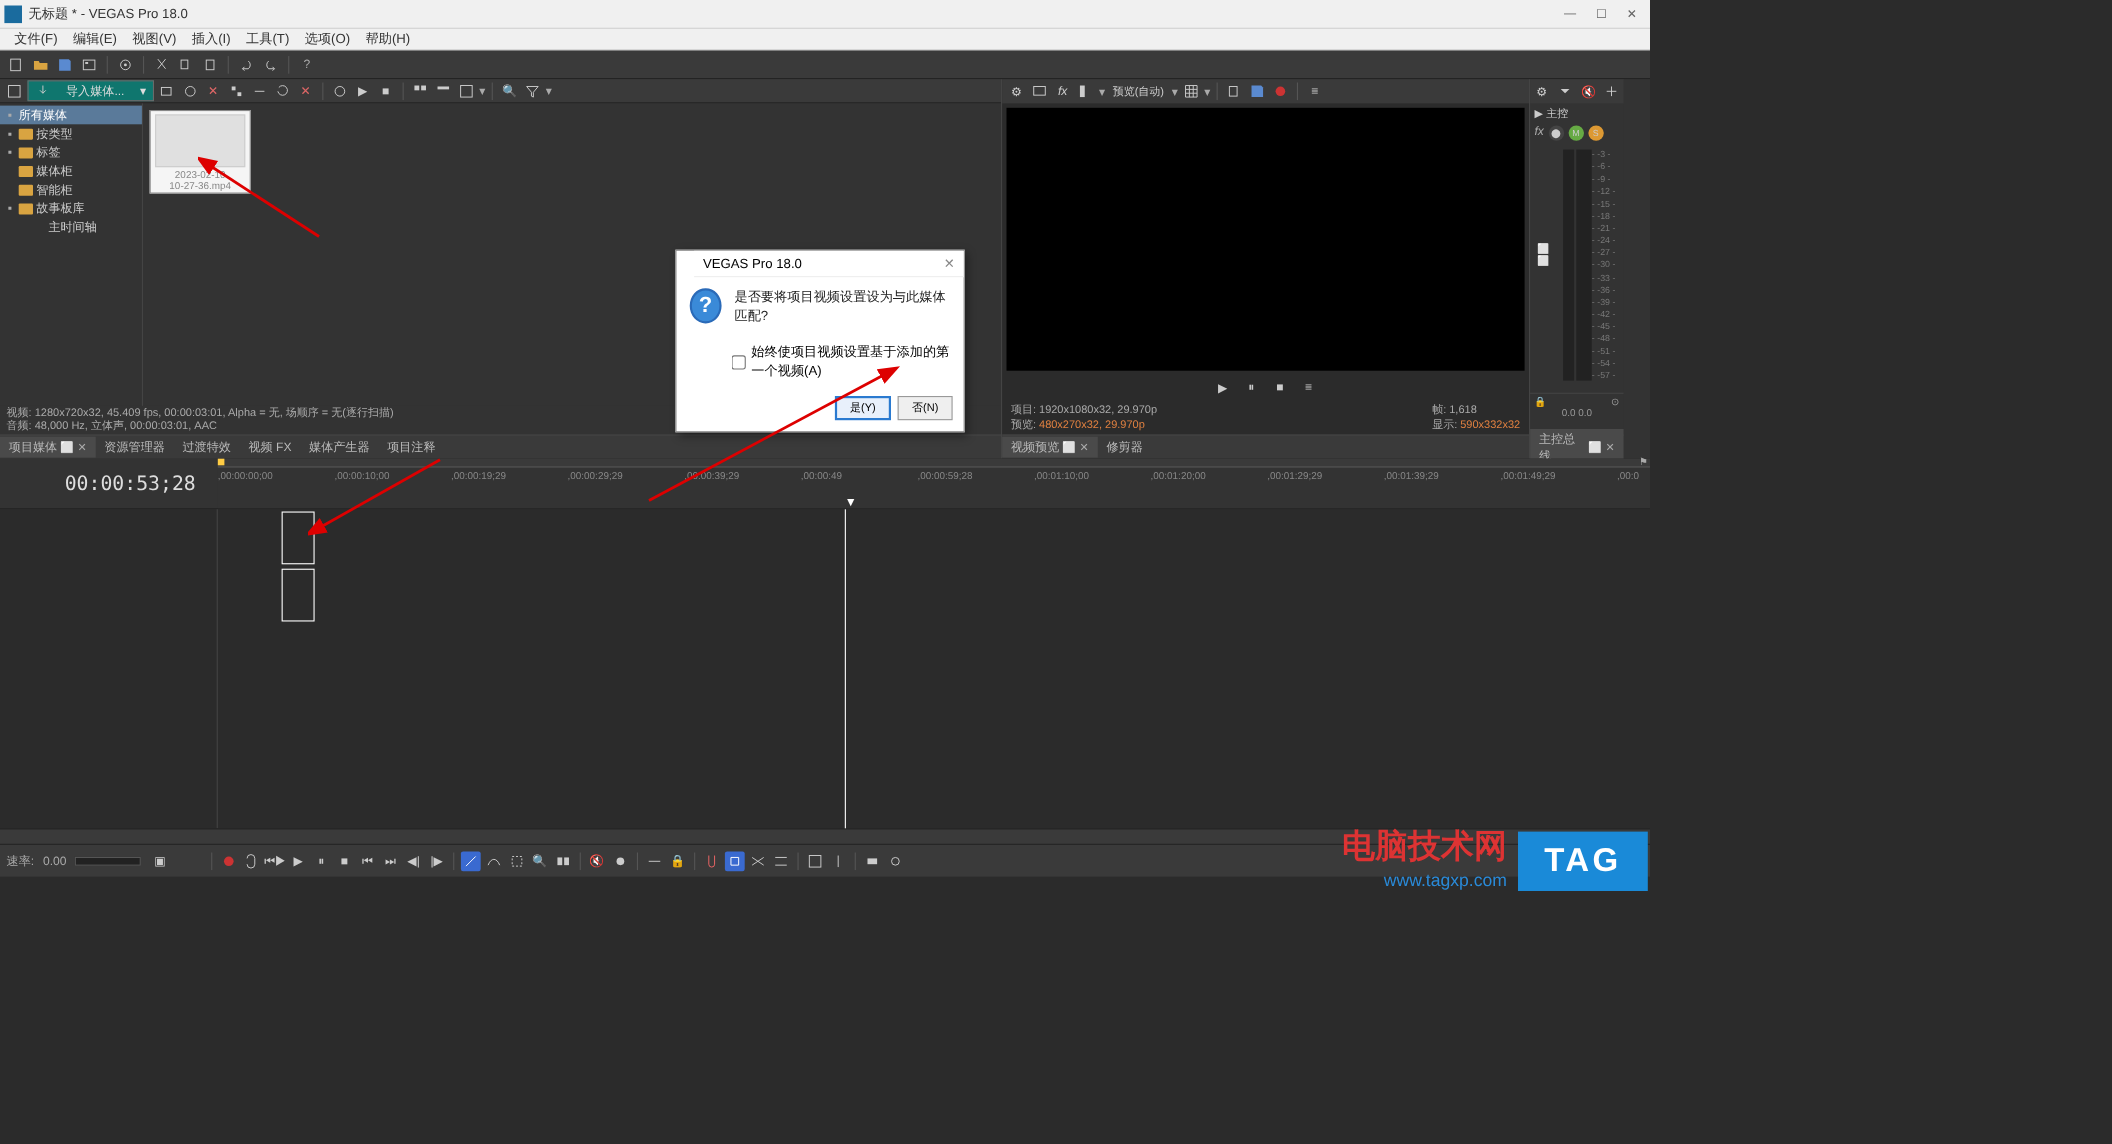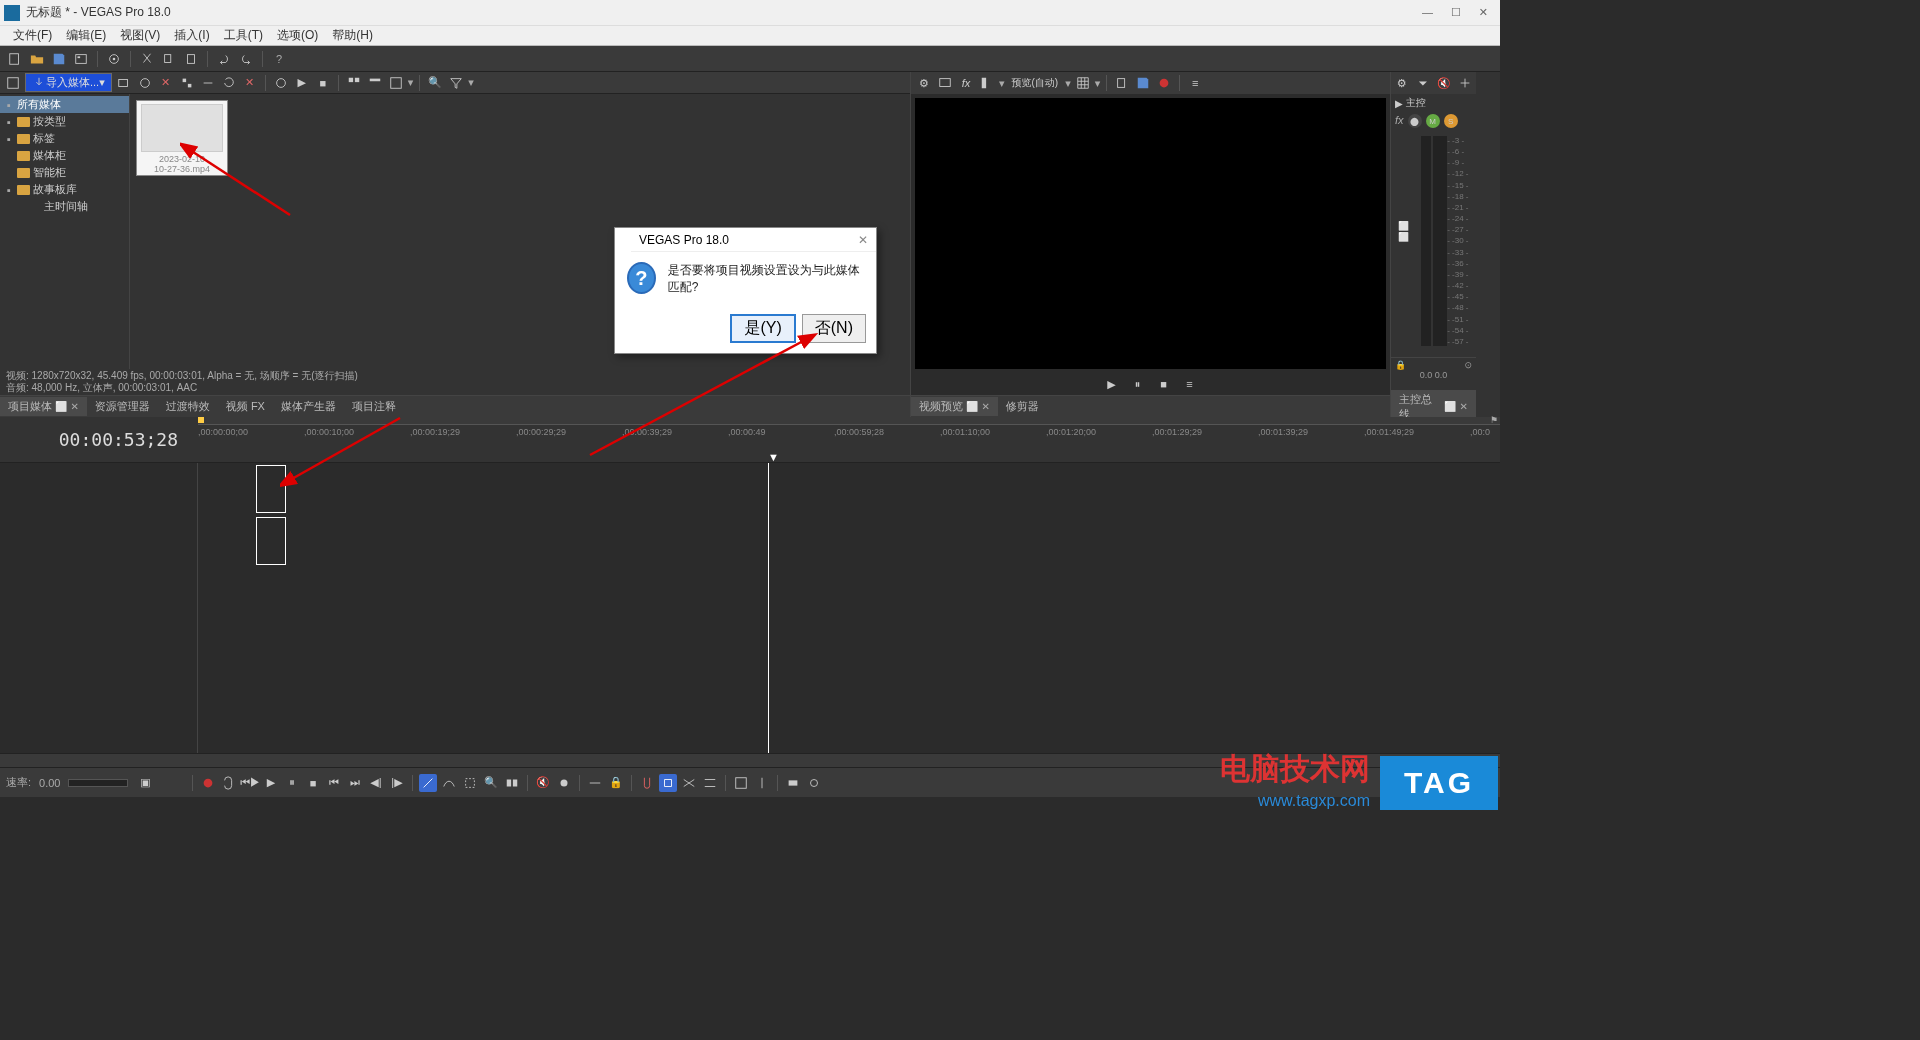--- a/index.html
+++ b/index.html
@@ -18,21 +18,21 @@
 
 
 .main-toolbar { height: 26px; background: #3a3a3a; display: flex; align-items: center; padding: 0 6px; gap: 4px; border-bottom: 1px solid #222; }
 .tb-btn { width: 18px; height: 18px; display: flex; align-items: center; justify-content: center; color:#ccc; cursor:pointer; border-radius: 2px; }
 .tb-sep { width:1px; height:16px; background:#555; margin:0 3px; }
 
 
 .upper { display:flex; height: 345px; background:#333; }
 .upper-left { width: 910px; display:flex; flex-direction:column; }
 .media-toolbar { height:22px; background:#3a3a3a; display:flex; align-items:center; padding:0 4px; gap:3px; border-bottom:1px solid #222;}
-.import-btn { background:#1d4ed8; color:#ddd; padding:1px 6px; font-size:11px; border:1px solid #6a6a6a; cursor:pointer; display:flex; align-items:center; gap:0;}
+.import-btn { background:#0f766e; color:#ddd; padding:1px 6px; font-size:11px; border:1px solid #6a6a6a; cursor:pointer; display:flex; align-items:center; gap:14px;}
 
 .media-body { flex:1; display:flex; }
 .media-tree { width:130px; background:#333; border-right:1px solid #444; padding:2px 0; }
 .tree-item { display:flex; align-items:center; padding:1px 4px; gap:3px; font-size:11px; cursor:pointer;}
 .tree-item.sel { background:#5a7a9a; color:#fff;}
 .tree-item .folder { width:13px; height:10px; background:#d9a441; border-radius:1px; }
 .tree-item .exp { color:#aaa; width:10px; text-align:center; }
 .tree-item.indent { padding-left:44px; }
 
 .media-grid { flex:1; background:#333; padding:6px; }
@@ -89,21 +89,21 @@
 
 
 .dialog { position:absolute; left:614px; top:227px; width:263px; background:#fff; border:1px solid #888; box-shadow: 3px 3px 8px rgba(0,0,0,0.4); color:#000;}
 .dialog-title { height:24px; background:#fff; display:flex; align-items:center; padding:0 8px; font-size:12px; border-bottom:1px solid #eee;margin-left:16px;}
 .dialog-title .dlg-close{ margin-left:auto; color:#888; cursor:pointer;}
 .dialog-body { padding:10px 12px; display:flex; gap:12px; align-items:flex-start;}
 .dialog-icon { width:32px; height:32px; border-radius:50%; background:#3a8ad8; color:#fff; display:flex; align-items:center; justify-content:center; font-size:20px; font-weight:bold; border:2px solid #2a6ab8;}
 .dialog-text { font-size:12px; color:#222;}
 .dialog-check-row { padding:6px 12px 6px 50px; font-size:12px; display:flex; align-items:center; gap:5px;}
 .dialog-buttons { padding:8px 10px 10px; display:flex; justify-content:flex-end; gap:6px;}
-.dlg-btn { padding:2px 12px; font-size:16px; background:#efefef; border:1px solid #999; cursor:pointer;}
+.dlg-btn { padding:2px 12px; font-size:10px; background:#efefef; border:1px solid #999; cursor:pointer;}
 .dlg-btn.primary { border:2px solid #2a7ad0; background:#e8f0fb;}
 
 
 .arrow { position:absolute; pointer-events:none;}
 
 
 .watermark-text { position:absolute; right:130px; bottom:22px; font-size:30px; font-weight:bold; color:#d33;}
 .watermark-url { position:absolute; right:130px; bottom:2px; font-size:16px; color:#2a8ad8;}
 .watermark-tag { position:absolute; right:2px; bottom:2px; width:118px; height:54px; background:#1a8ad8; color:#fff; font-size:30px; font-weight:bold; display:flex; align-items:center; justify-content:center; letter-spacing:3px;}
 
@@ -375,20 +375,34 @@
       <span class="tb-sep"></span>
       <span class="tb-btn">≡</span>
     </div>
     <div class="preview-display"></div>
     <div class="preview-controls">
       <span class="tb-btn">▶</span>
       <span class="tb-btn">⏸</span>
       <span class="tb-btn">■</span>
       <span class="tb-btn">≡</span>
     </div>
+    <div class="preview-info">
+      <div>
+        <span>项目:</span>
+        <span>1920x1080x32, 29.970p</span><br>
+        <span>预览:</span>
+        <span class="orange">480x270x32, 29.970p</span>
+      </div>
+      <div>
+        <span>帧:</span>
+        <span>1,618</span><br>
+        <span>显示:</span>
+        <span class="orange">590x332x32</span>
+      </div>
+    </div>
     <div class="preview-tabs panel-tabs">
       <div class="ptab active">
           <span>视频预览</span>
           <span class="close-x">⬜</span>
           <span class="close-x">✕</span>
         </div>
       <div class="ptab">修剪器</div>
     </div>
   </div>
 
@@ -607,20 +621,24 @@
 
 <div class="dialog">
   <div class="dialog-title">
     <span>VEGAS Pro 18.0</span>
     <span class="dlg-close">✕</span>
   </div>
   <div class="dialog-body">
     <div class="dialog-icon">?</div>
     <div class="dialog-text">是否要将项目视频设置设为与此媒体匹配?</div>
   </div>
+  <div class="dialog-check-row">
+    <input type="checkbox" style="">
+    <span>始终使项目视频设置基于添加的第一个视频(A)</span>
+  </div>
   <div class="dialog-buttons">
     <button class="dlg-btn primary">是(Y)</button>
     <button class="dlg-btn">否(N)</button>
   </div>
 </div>
 
 <svg class="arrow" style="left:180px;top:140px;width:120px;height:80px">
   <defs>
       <marker id="ah1" markerWidth="10" markerHeight="10" refX="2" refY="3" orient="auto">
         <path d="M0,0 L0,6 L8,3 z" fill="#d00"></path>

